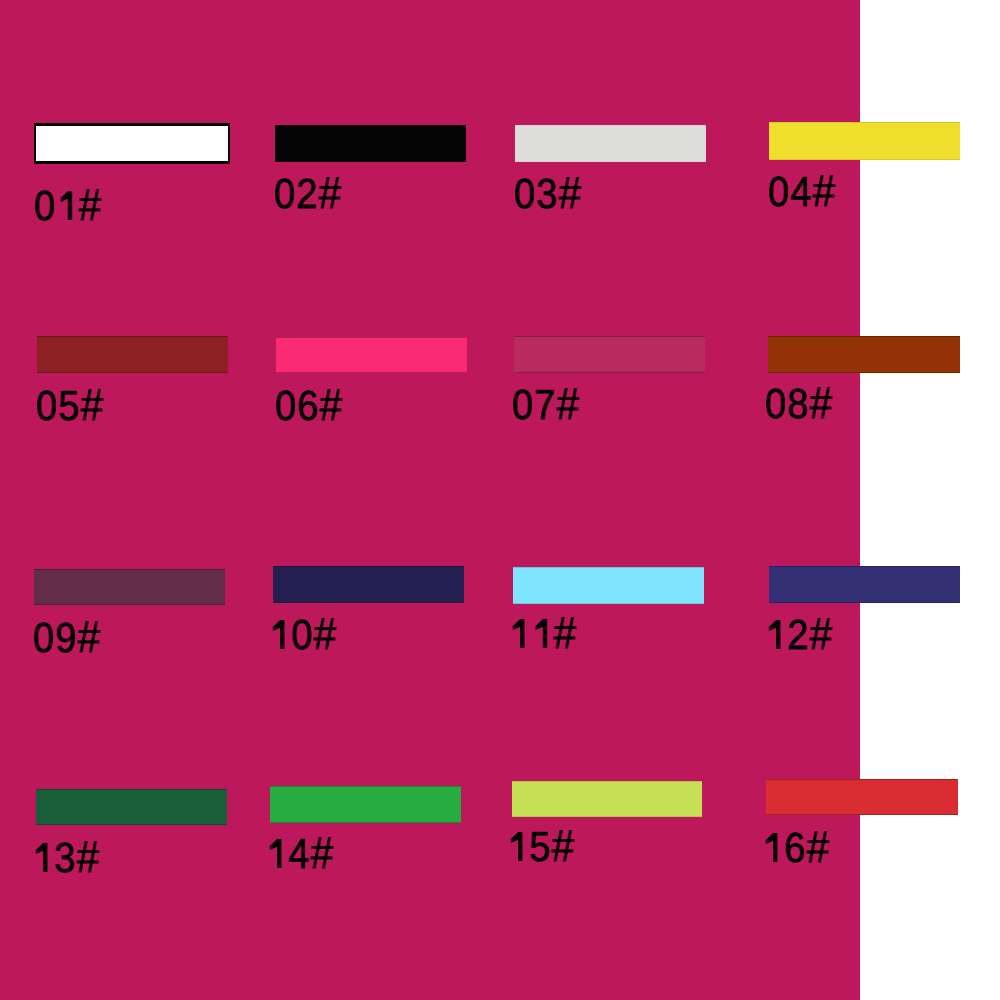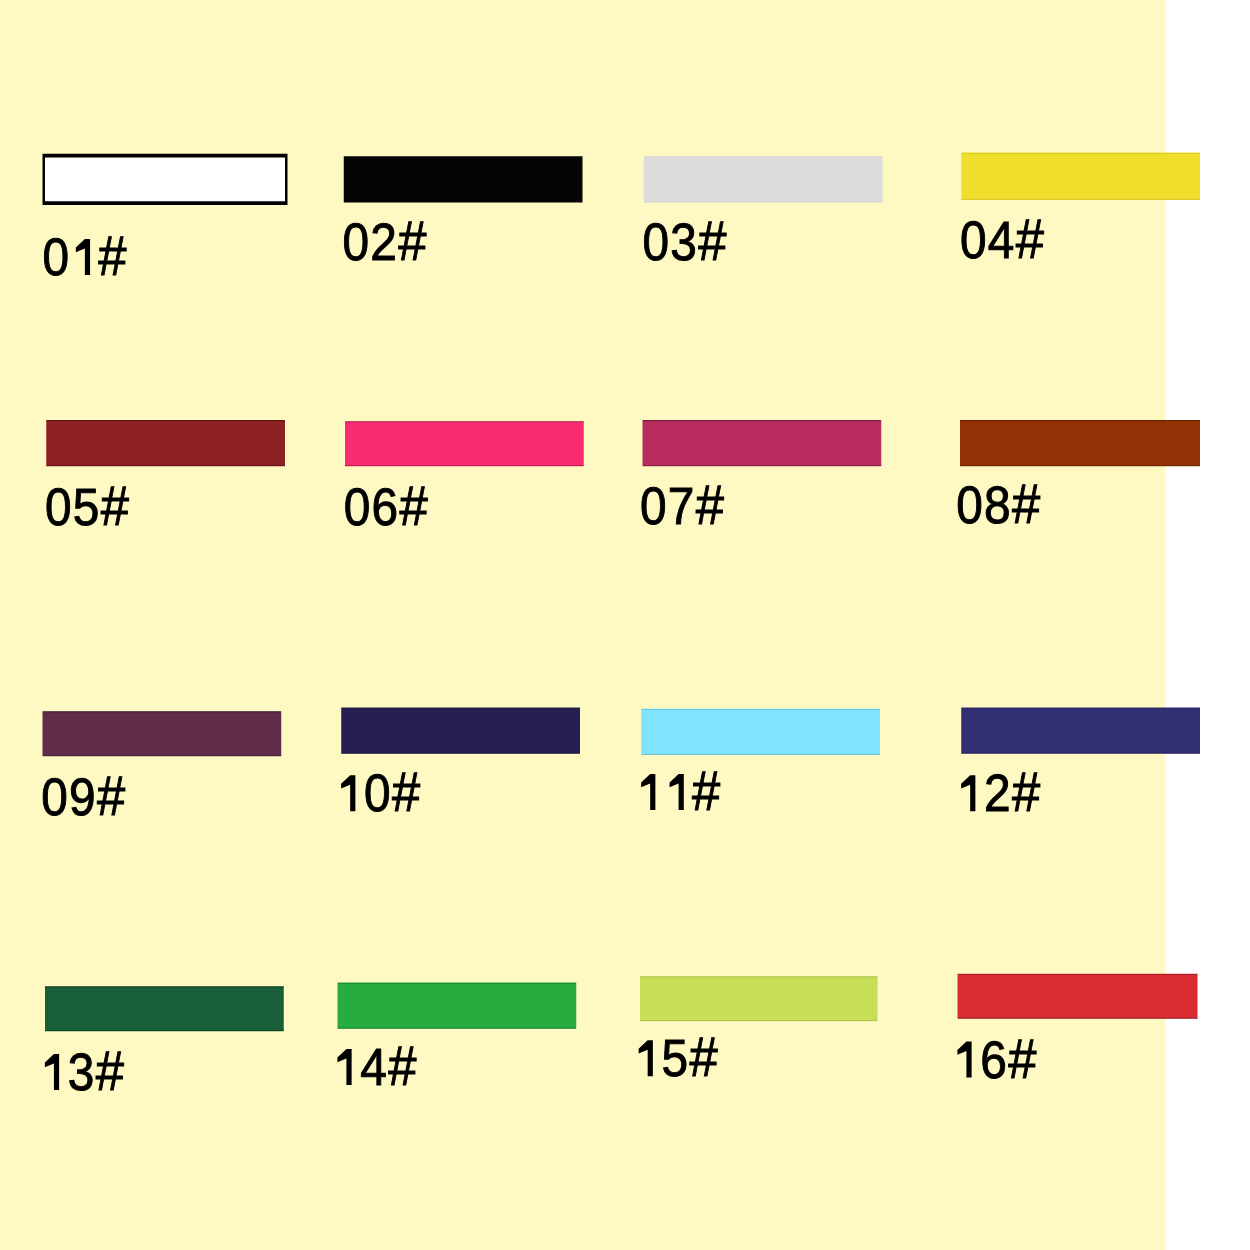--- a/index.html
+++ b/index.html
@@ -4,21 +4,21 @@
 <title>Colour swatch chart</title>
 <style>
   html,body{margin:0;padding:0;}
   body{
     width:1000px;height:1000px;background:#ffffff;
     font-family:"Liberation Sans",sans-serif;
     -webkit-font-smoothing:antialiased;
     text-rendering:geometricPrecision;
     overflow:hidden;
   }
-  #chart{position:relative;width:932px;height:1000px;background:#fef9c3;}
+  #chart{position:relative;width:860px;height:1000px;background:#be185d;}
 
   .swatch-cell{position:absolute;}
 
   .swatch{position:absolute;left:0;top:0;width:100%;height:100%;box-sizing:border-box;}
   .swatch-fill{position:absolute;}
 
   .swatch-label{
     position:absolute;
     color:#000000;
     font-family:"Liberation Sans",sans-serif;

